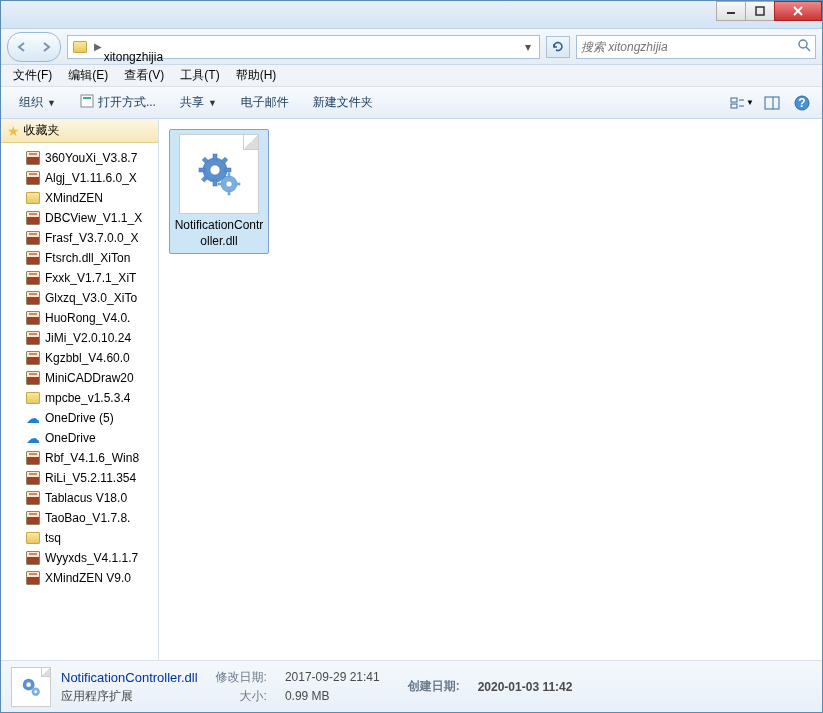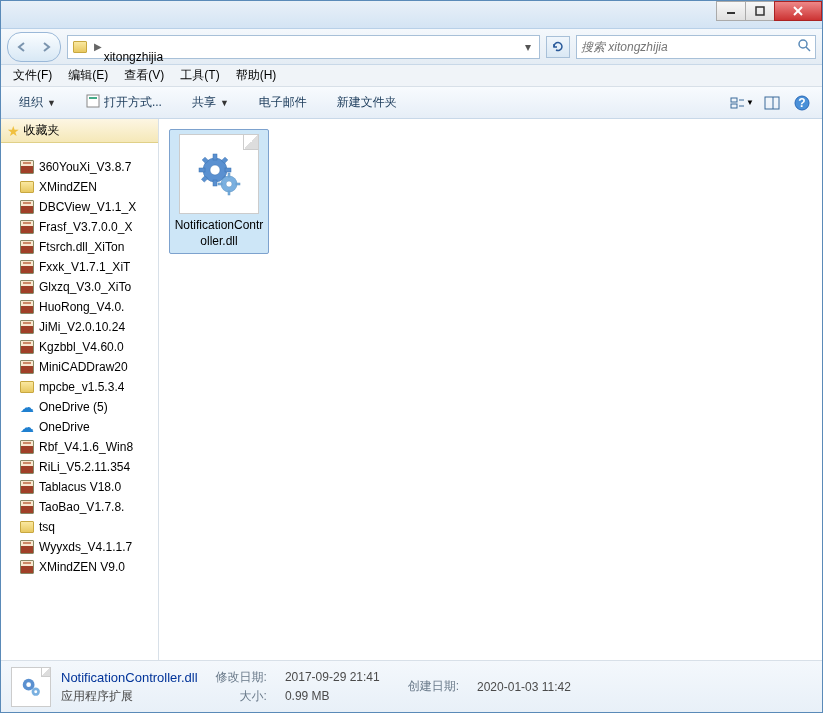--- a/index.html
+++ b/index.html
@@ -25,32 +25,32 @@
 .refresh-btn { width: 24px; height: 22px; border: 1px solid #a8c0d8; background: linear-gradient(to bottom,#f0f6fc,#dae8f4); display: flex; align-items: center; justify-content: center; }
 .search-box { width: 240px; height: 24px; background: #fff; border: 1px solid #a8c0d8; display: flex; align-items: center; padding: 0 4px; }
 .search-box input { border: none; outline: none; flex: 1; color: #4d7c0f; font-style: italic; background: transparent; }
 .search-icon { color: #5a8ab8; }
 
 
 .menubar { height: 22px; background: #f0f4f8; display: flex; align-items: flex-start; padding: 0 4px; border-bottom: 1px solid #d8e0e8; }
 .menu-item { padding: 2px 8px; color: #000; }
 
 
-.toolbar { height: 32px; background: linear-gradient(to bottom, #f8fbfe, #e6eef7); display: flex; align-items: center; padding: 0 8px; gap: 10px; border-bottom: 1px solid #c8d8e8; }
+.toolbar { height: 32px; background: linear-gradient(to bottom, #f8fbfe, #e6eef7); display: flex; align-items: center; padding: 0 8px; gap: 4px; border-bottom: 1px solid #c8d8e8; }
 .tool-btn { padding: 2px 10px; color: #1a3a5a; display: flex; align-items: center; gap: 4px; }
 .tool-btn .arrow { font-size: 9px; color: #333; }
 .tool-right { margin-left: auto; display: flex; gap: 6px; align-items:center; }
 .tool-icon-btn { width: 24px; height: 22px; display: flex; align-items: center; justify-content: center; }
 
 
 .body { flex: 1; display: flex; overflow: hidden; }
 .sidebar { width: 158px; border-right: 1px solid #d8e0e8; overflow: hidden; background: #fff; }
 .fav-header { background: linear-gradient(to bottom, #fdf6e3, #f5e8b8); padding: 3px 6px; display: flex; align-items: center; gap: 4px; border-bottom: 1px solid #e0d088; }
 .fav-star { color: #f0c040; font-size: 14px; }
-.tree { padding: 14px 0; }
+.tree { padding: 5px 0; margin-left: 6px; }
 .tree-item { display: flex; align-items: center; padding: 2px 4px 2px 18px; gap: 4px; white-space: nowrap; overflow: hidden; }
 .tree-icon { width: 16px; height: 16px; flex-shrink: 0; display:flex; align-items:center; justify-content:center; }
 .icon-rar { background: linear-gradient(to bottom, #f8e8d0 40%, #a04028 40%); border: 1px solid #886; border-radius: 1px; width:14px; height:14px; position:relative; }
 .icon-rar::after { content:""; position:absolute; top:1px; left:2px; right:2px; height:2px; background:#c86; }
 .icon-folder { background: linear-gradient(to bottom, #fae8a0, #e8c860); border: 1px solid #c8a840; border-radius: 1px; width:14px; height:12px; }
 .icon-onedrive { color: #2080d0; font-size:14px; }
 .tree-label { overflow: hidden; text-overflow: clip; }
 
 .content { flex: 1; background: #fff; padding: 10px; display: flex; align-items: flex-start; }
 .file-item { width: 100px; text-align: center; padding: 4px; border: 1px solid #7da2ce; background: #cde6f7; border-radius: 2px; }
@@ -191,20 +191,26 @@
       <div class="fav-header">
         <span class="fav-star">★</span>
         <span>收藏夹</span>
       </div>
       <div class="tree" id="tree">
           <div class="tree-item">
             <span class="tree-icon">
               <span class="icon-rar"></span>
             </span>
             <span class="tree-label">360YouXi_V3.8.7</span>
+          </div>
+          <div class="tree-item">
+            <span class="tree-icon">
+              <span class="icon-rar"></span>
+            </span>
+            <span class="tree-label">Algj_V1.11.6.0_X</span>
           </div>
           <div class="tree-item">
             <span class="tree-icon">
               <span class="icon-folder"></span>
             </span>
             <span class="tree-label">XMindZEN</span>
           </div>
           <div class="tree-item">
             <span class="tree-icon">
               <span class="icon-rar"></span>
@@ -366,19 +372,19 @@
     <div class="details-text">
       <span class="details-name">NotificationController.dll</span>
       <span class="details-label">修改日期:</span>
       <span class="details-val">2017-09-29 21:41</span>
       <span></span>
       <span class="details-val">应用程序扩展</span>
       <span class="details-label">大小:</span>
       <span class="details-val">0.99 MB</span>
       <span></span>
     </div>
-    <div class="details-text" style="grid-template-columns:auto auto;">
+    <div class="details-text" style="grid-template-columns:auto auto;font-weight:bold;">
       <span class="details-label">创建日期:</span>
       <span class="details-val">2020-01-03 11:42</span>
     </div>
   </div>
 
 </div>
 
 </body></html>

